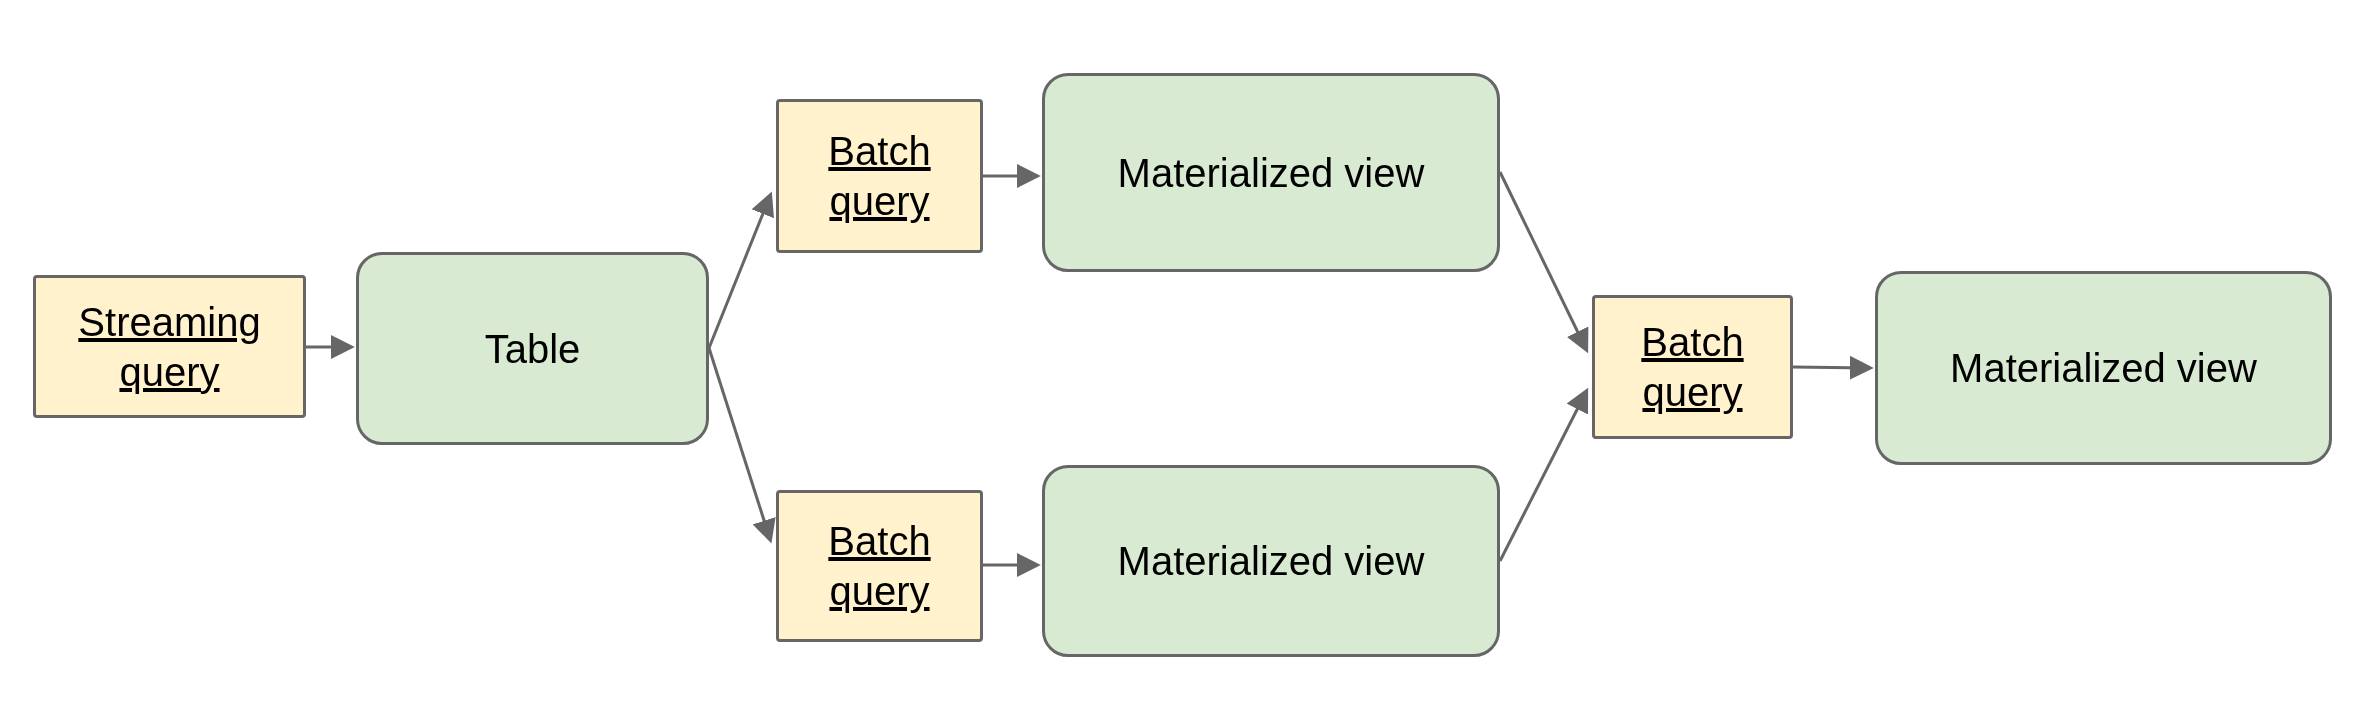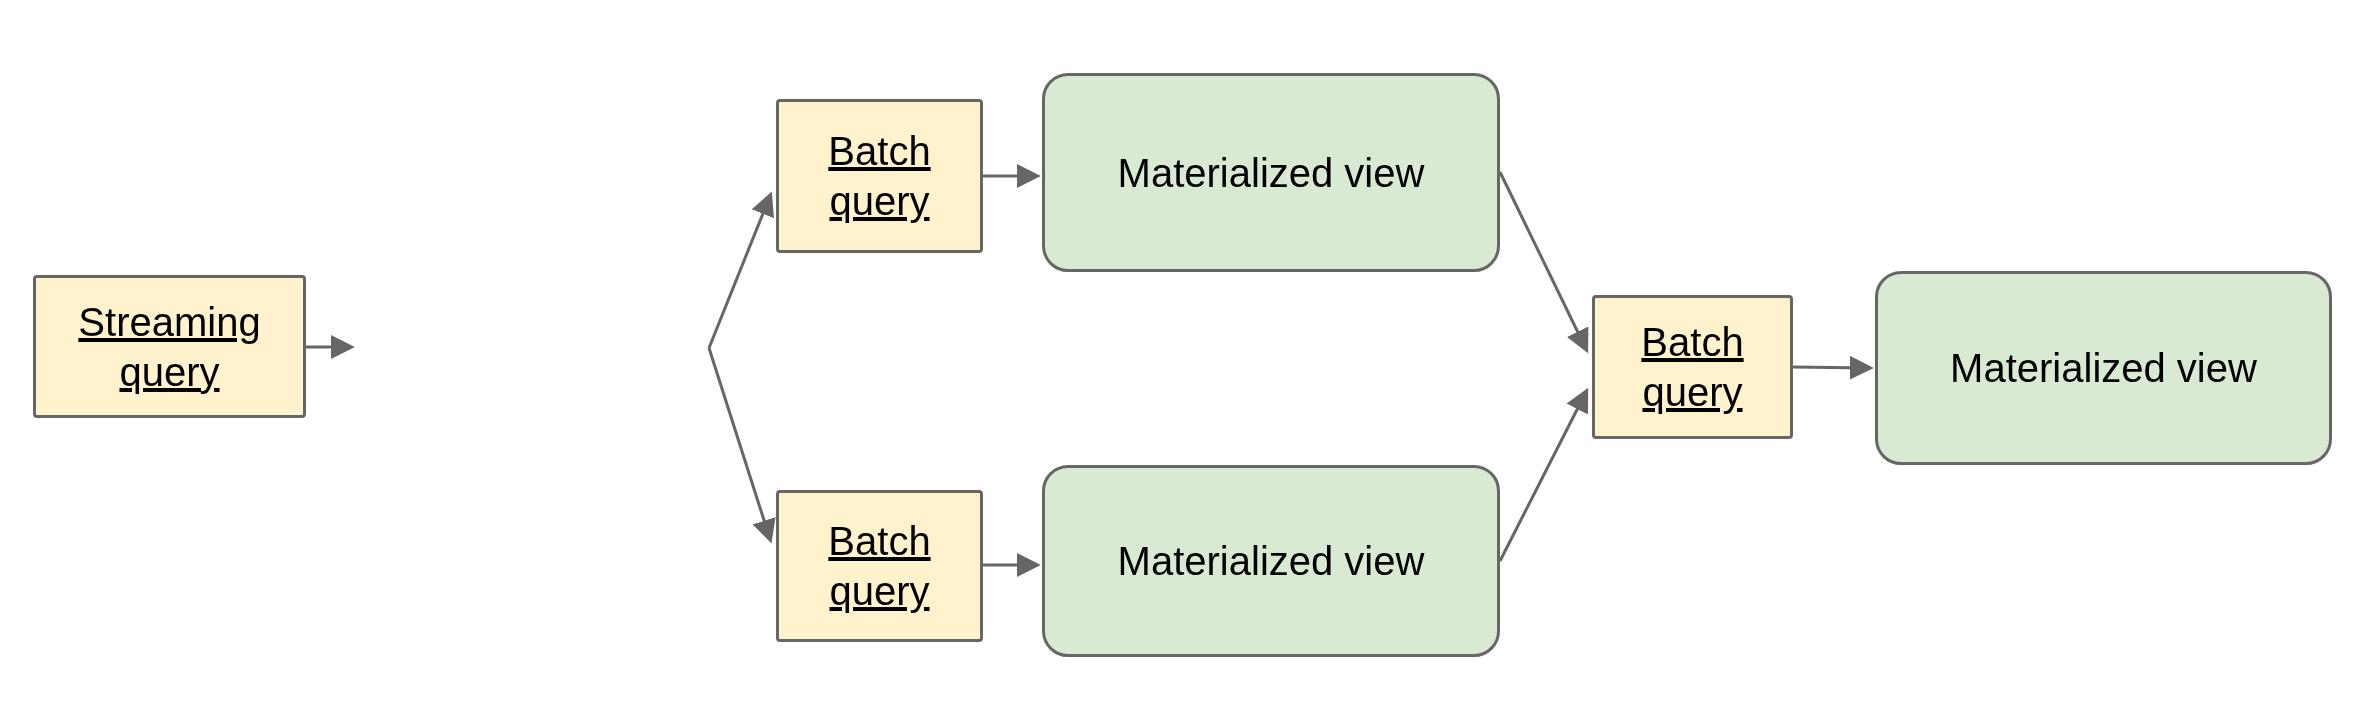--- a/index.html
+++ b/index.html
@@ -82,20 +82,23 @@
     <line x1="983" y1="565" x2="1036" y2="565" marker-end="url(#arrowhead)"></line>
     <line x1="1500" y1="172" x2="1586" y2="349" marker-end="url(#arrowhead)"></line>
     <line x1="1500" y1="561" x2="1586" y2="392" marker-end="url(#arrowhead)"></line>
     <line x1="1793" y1="367" x2="1869" y2="368" marker-end="url(#arrowhead)"></line>
   </svg>
 
   <div class="node query n-streaming">
     <span>Streaming query</span>
   </div>
 
+  <div class="node view n-table">
+    <span>Table</span>
+  </div>
 
   <div class="node query n-batch-top">
     <span>Batch query</span>
   </div>
 
   <div class="node view n-mv-top">
     <span>Materialized view</span>
   </div>
 
   <div class="node query n-batch-bottom">

